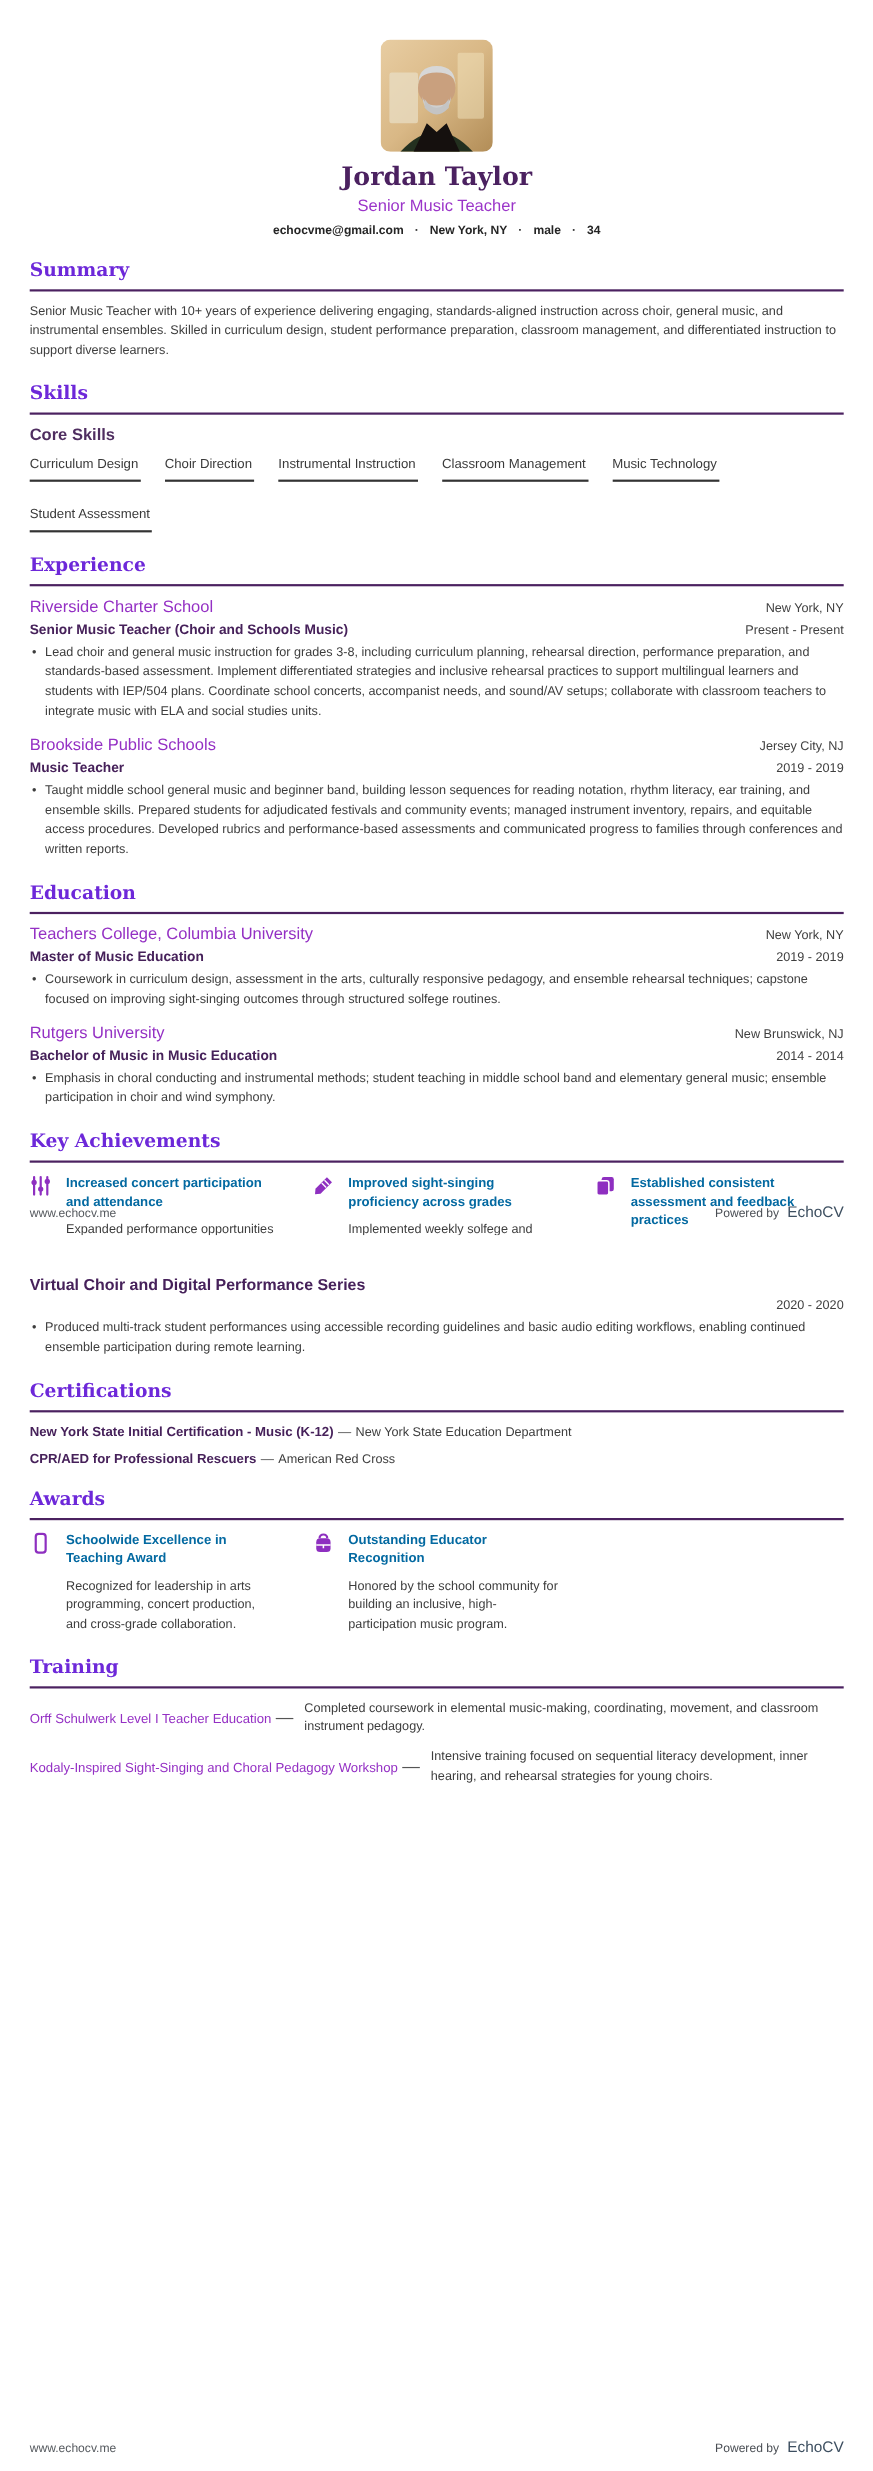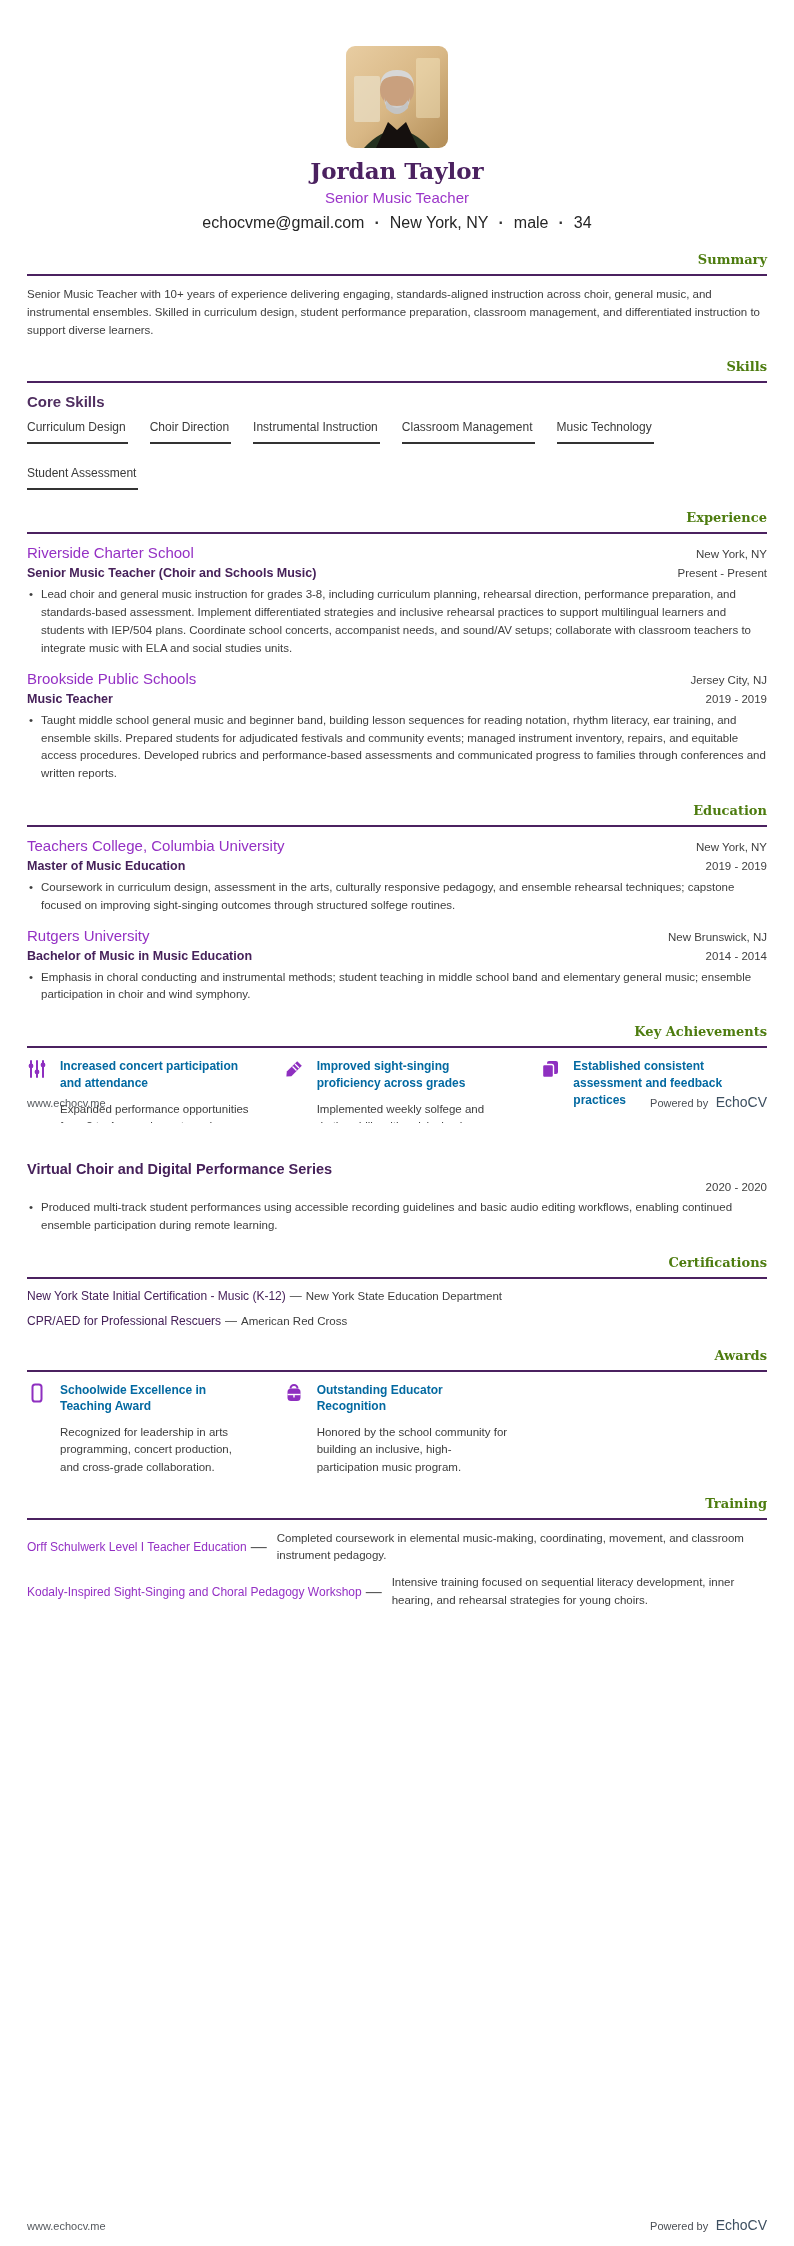--- a/index.html
+++ b/index.html
@@ -6,21 +6,21 @@
   html, body { margin: 0; padding: 0; background: #ffffff; }
   body {
     width: 794px;
     font-family: "Liberation Sans", sans-serif;
     color: #3d3d3d;
     -webkit-font-smoothing: antialiased;
   }
   .page {
     width: 794px; height: 1123px;
     position: relative;
-    padding: 16px 27px;
+    padding: 6px 27px;
     overflow: hidden;
     background: #fff;
   }
   .page2 { padding-top: 38px; }
 
   
   .photo-wrap { display: flex; justify-content: center; padding-top: 30px; }
   .photo {
     width: 102px; height: 102px; border-radius: 9px; overflow: hidden;
     display: block;
@@ -29,31 +29,31 @@
     text-align: center; margin-top: 9px;
     font-family: "DejaVu Serif", "Liberation Serif", serif;
     font-weight: 700; font-size: 23px; color: #4b2160;
   }
   .person-title {
     text-align: center; margin-top: 5px;
     font-size: 15px; color: #9b35c9;
   }
   .contact-line {
     text-align: center; margin-top: 8px;
-    font-size: 16px; color: #252525; font-weight: 400;
+    font-size: 11px; color: #252525; font-weight: 700;
     display: flex; justify-content: center; align-items: center; gap: 10px;
   }
   .contact-line .dot::before { content: "·"; font-weight: 700; color: #333; }
 
   
   .section { margin-top: 20px; }
   .section-title {
-    text-align: right;
+    text-align: left;
     font-family: "DejaVu Serif", "Liberation Serif", serif;
-    font-weight: 700; font-size: 13px; color: #4d7c0f;
+    font-weight: 700; font-size: 17px; color: #6d28d9;
     margin: 0 0 7px 0;
   }
   .section-rule { border: none; border-top: 2px solid #4b2160; margin: 0 0 10px 0; }
 
   .body-text { font-size: 11.5px; line-height: 1.55; color: #3d3d3d; }
 
   
   .skills-group-title { font-size: 15px; color: #4f2e60; font-weight: 700; margin: 2px 0 10px 0; }
   .skill-row { display: flex; flex-wrap: wrap; gap: 22px; }
   .skill-item {
@@ -74,21 +74,21 @@
 
   
   .tri-grid { display: grid; grid-template-columns: repeat(3, 1fr); column-gap: 30px; }
   .grid-item { display: flex; align-items: flex-start; }
   .grid-icon { flex: 0 0 20px; margin-right: 13px; margin-top: 1px; }
   .grid-title { font-size: 12px; font-weight: 600; color: #0369a1; line-height: 1.4; }
   .grid-body { font-size: 11.5px; line-height: 1.5; color: #3d3d3d; margin-top: 9px; }
 
   
   .cert-row { font-size: 12px; margin-bottom: 11px; }
-  .cert-name { color: #46215a; font-weight: 400; }
+  .cert-name { color: #46215a; font-weight: 700; }
   .sep-dash { color: #555; padding: 0 4px; }
   .sep-dash::before { content: "—"; }
   .cert-issuer { color: #3d3d3d; font-size: 11.5px; }
 
   
   .training-row { display: flex; align-items: center; margin-bottom: 10px; }
   .training-name { color: #9430c4; font-size: 12px; white-space: nowrap; }
   .training-desc { flex: 1; font-size: 11.5px; line-height: 1.5; color: #3d3d3d; margin-left: 6px; }
 
   

